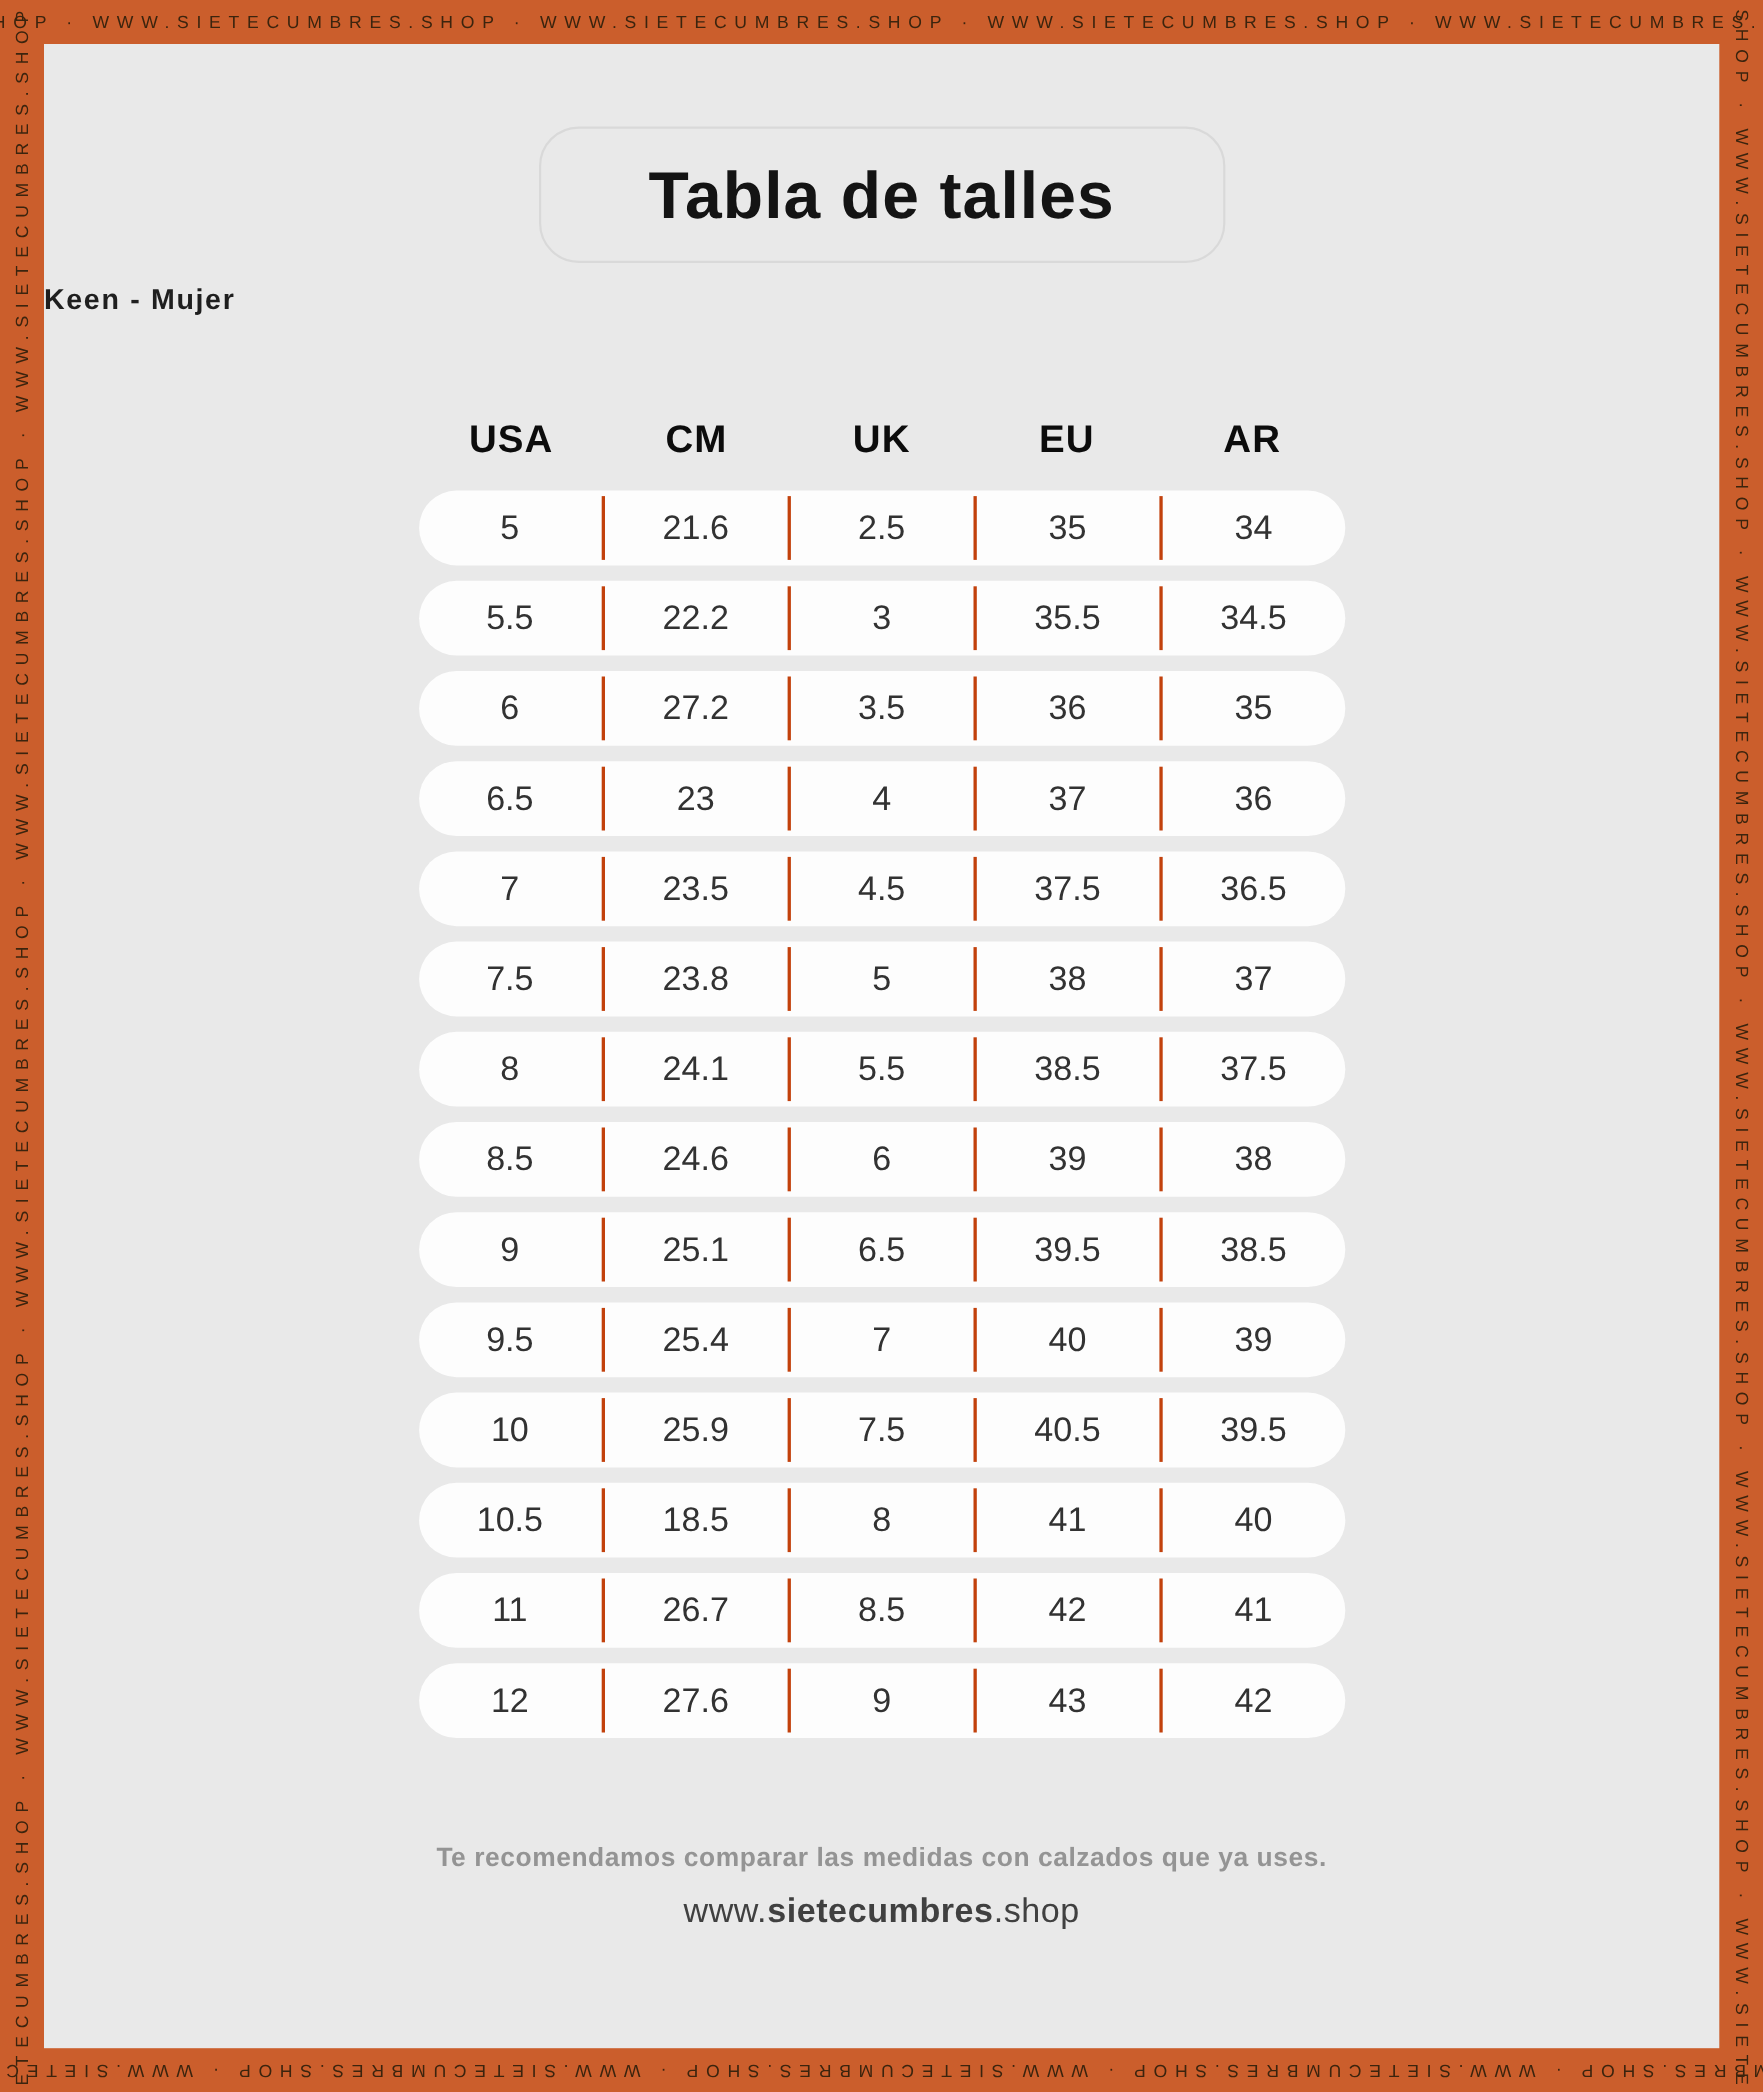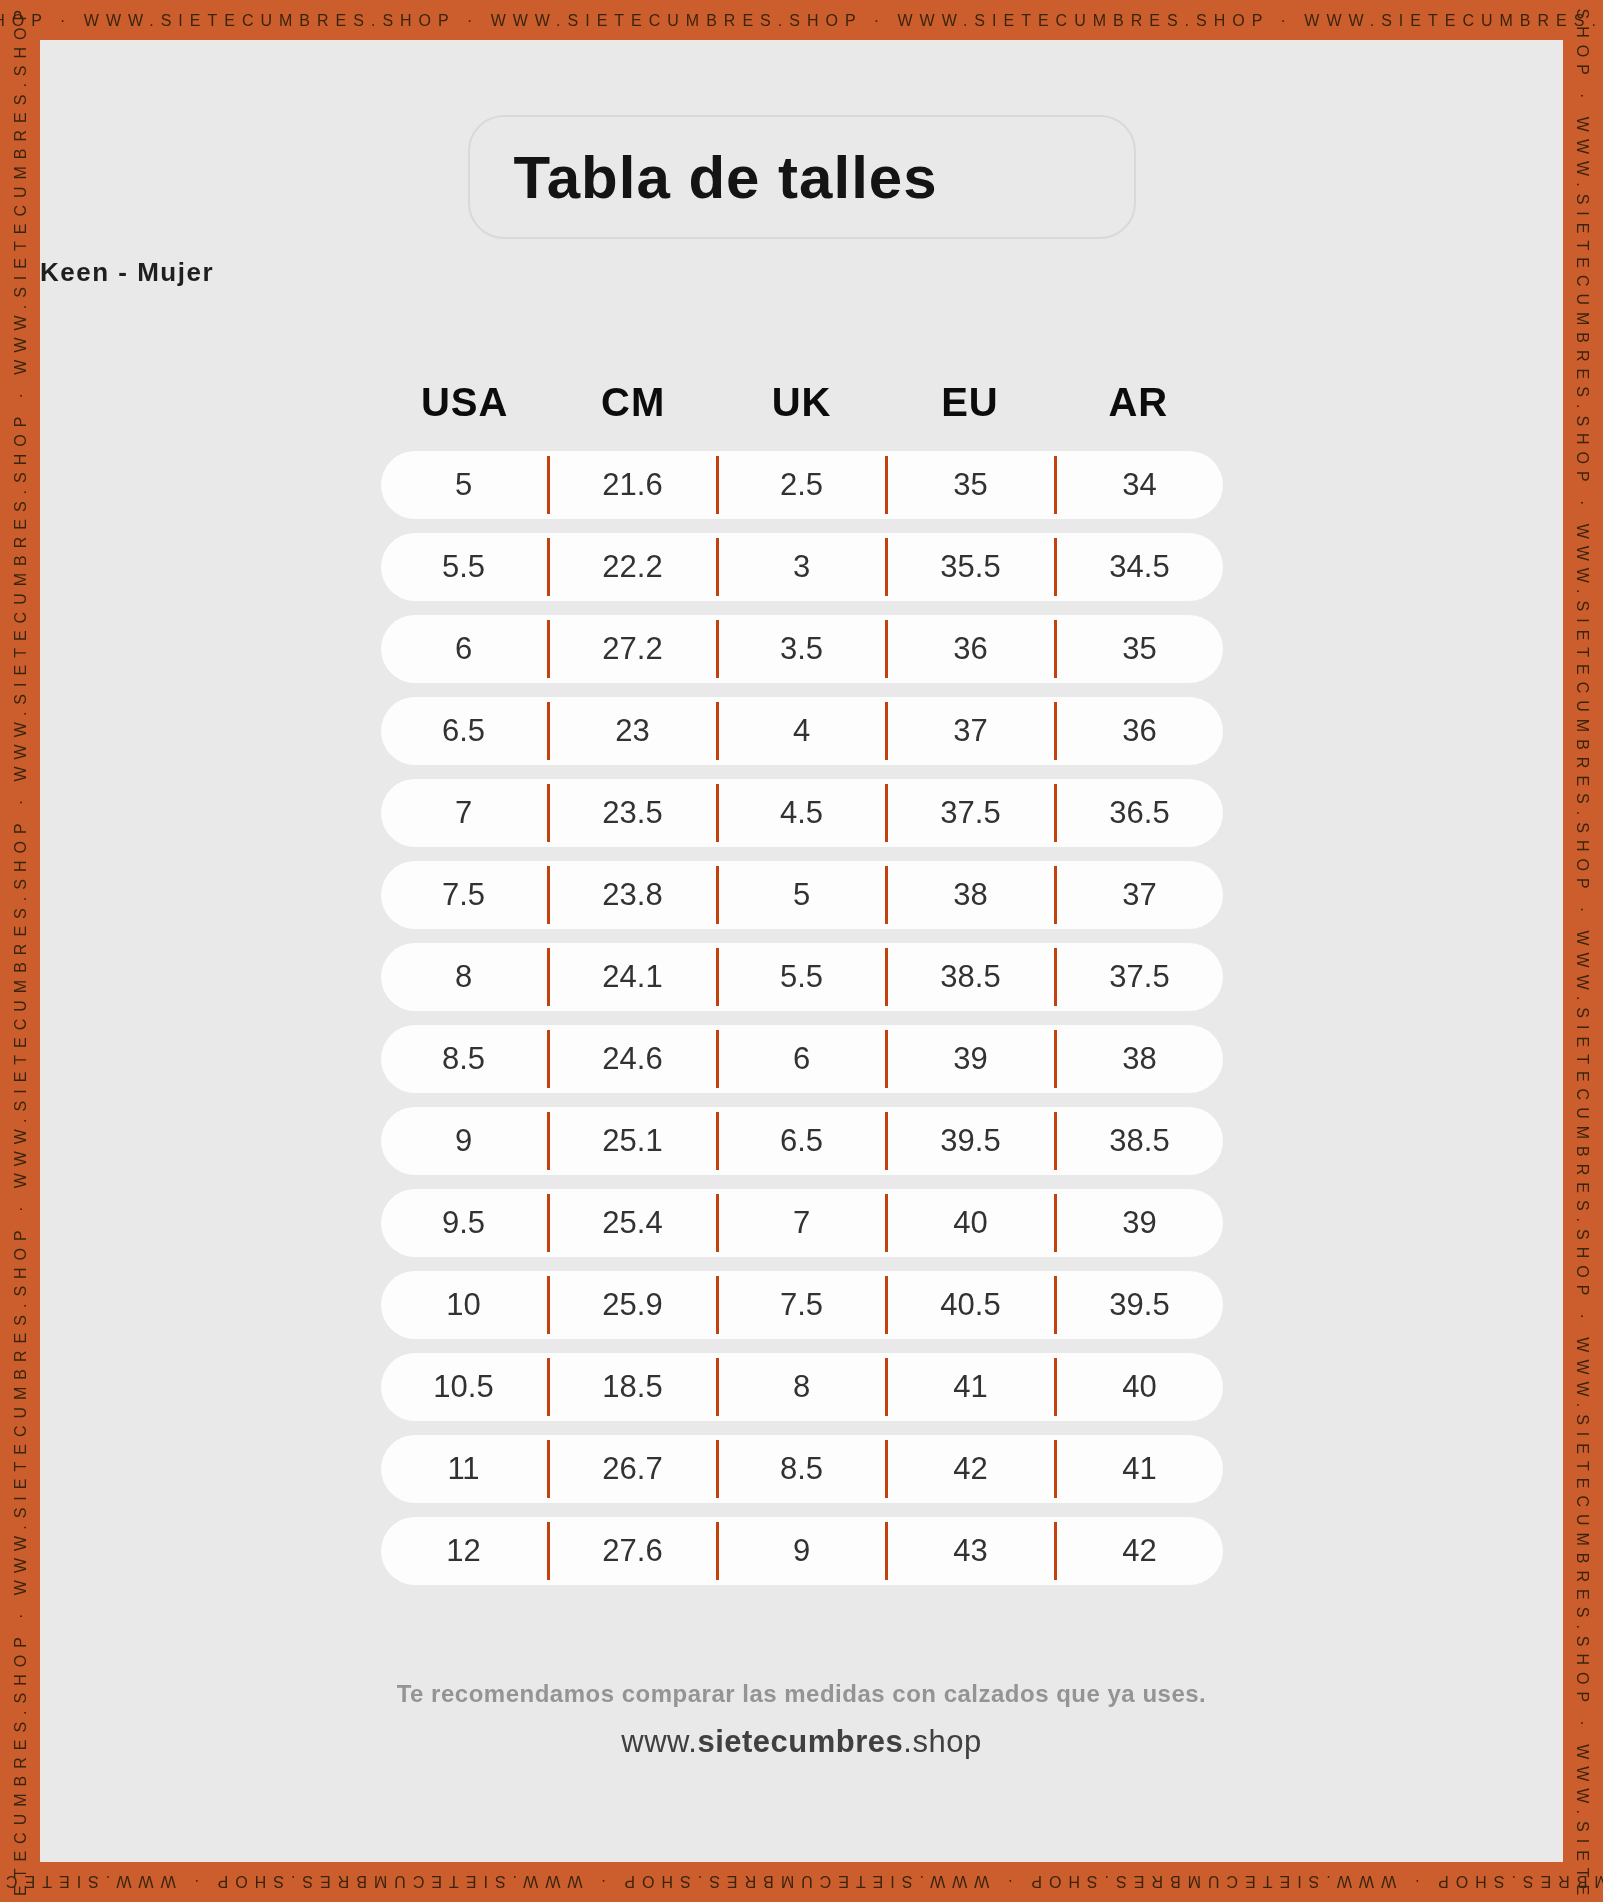--- a/index.html
+++ b/index.html
@@ -33,42 +33,42 @@
     position: absolute;
     top: 40px; left: 40px; right: 40px; bottom: 40px;
     background: #E9E9E9;
   }
 
   .title-pill {
     width: 620px; height: 120px;
     margin: 75px auto 0;
     border: 2px solid #D9D9D9;
     border-radius: 36px;
-    display: flex; align-items: center;  padding-left: 44px;
+    display: flex; align-items: center; justify-content: center;
   }
   .title {
     font-size: 60px;
     font-weight: 800;
     color: #141414;
     letter-spacing: 1px;
   }
   .subtitle {
     margin-top: 18px;
     font-size: 26px;
     font-weight: 600;
     color: #1F1F1F;
     letter-spacing: 1.5px;
   }
 
   
   .size-table { width: 842px; margin: 0 auto; }
   .header-row { display: flex; margin-top: 92px; margin-bottom: 26px; }
   .hcell {
     flex: 1; text-align: center;
-    font-weight: 800; font-size: 40px; color: #0C0C0C;
+    font-weight: 800; font-size: 35px; color: #0C0C0C;
     letter-spacing: 1px;
   }
   .pill-row {
     display: flex;
     background: #FDFDFD;
     border-radius: 36px;
     height: 68px;
     margin-bottom: 14px;
   }
   .cell {

